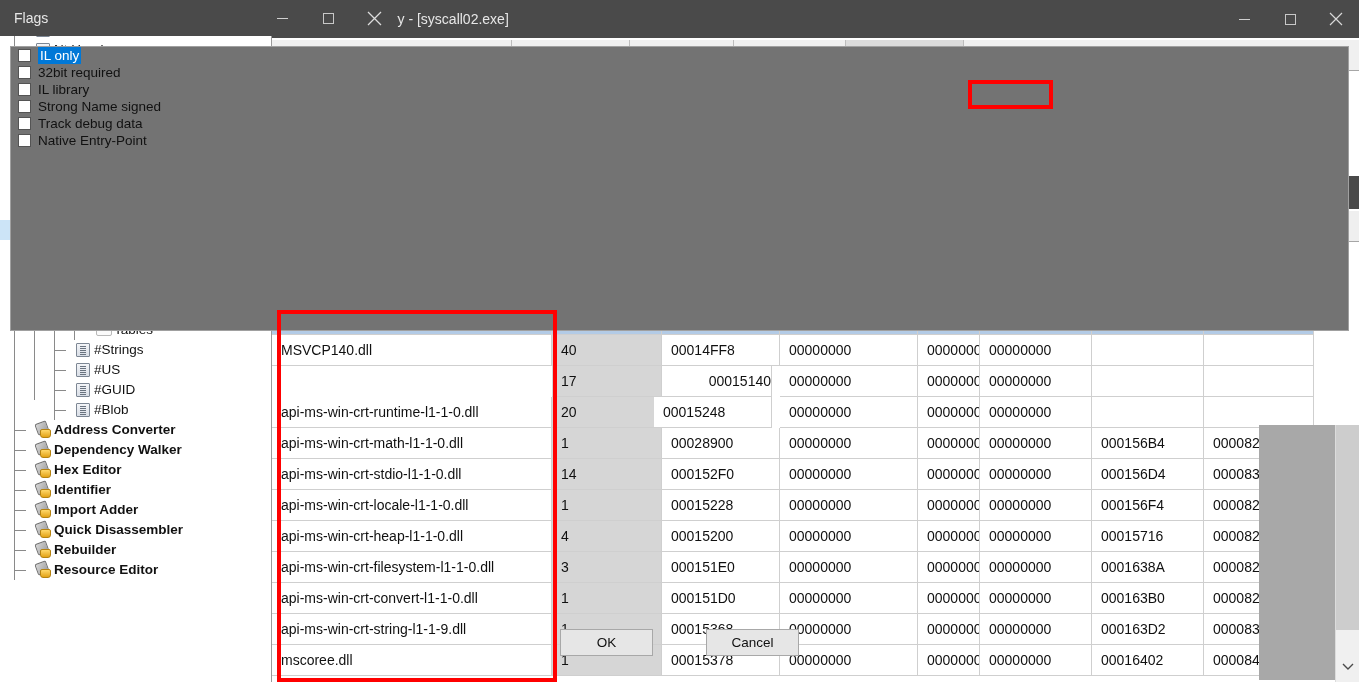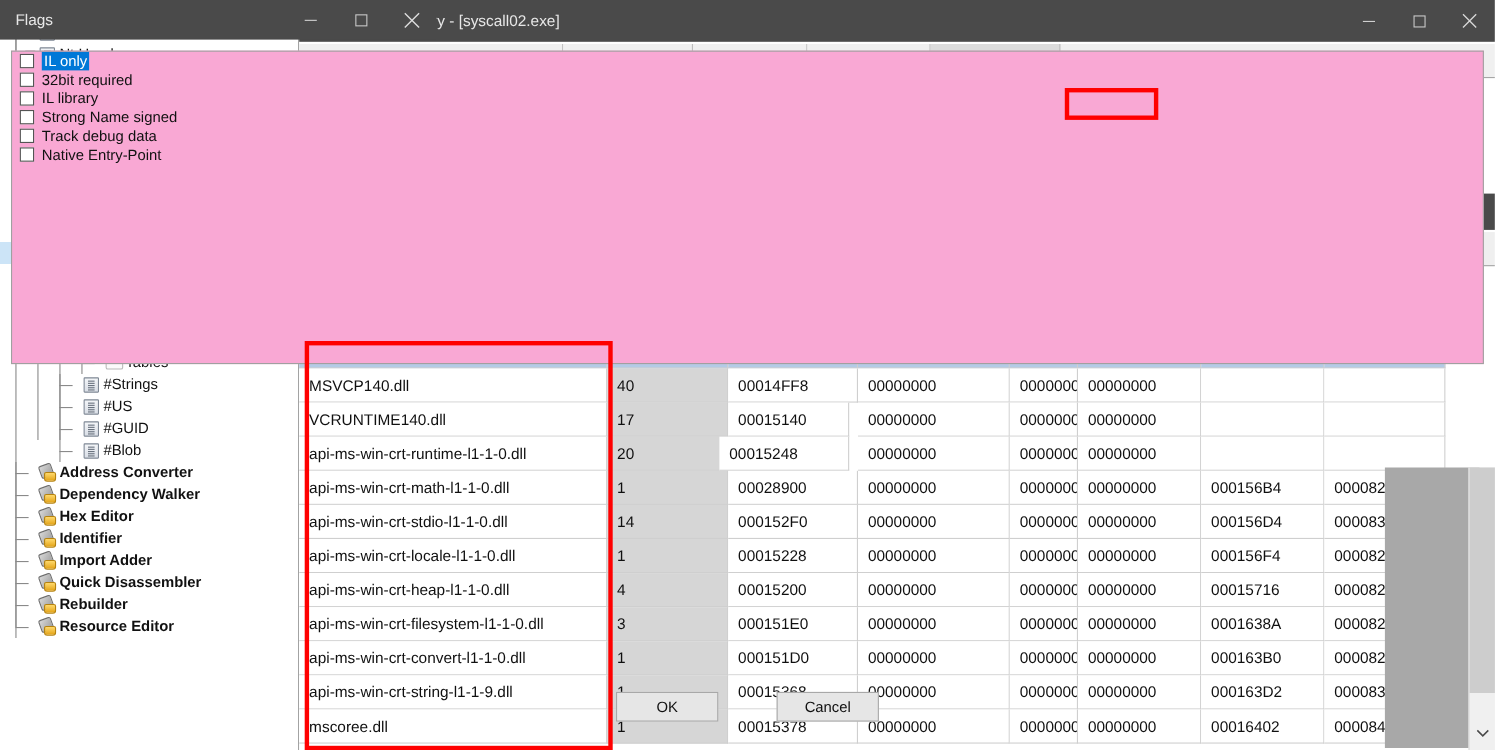--- a/index.html
+++ b/index.html
@@ -138,21 +138,21 @@
   
   .redbox{position:absolute;border:4px solid #ff0000;box-sizing:border-box;pointer-events:none;z-index:60;}
 
   
   #flags-dialog{
     left:962px;top:38px;width:397px;height:388px;
     background:#f0f0f0;box-shadow:0 0 0 1px #9b9b9b;z-index:50;box-sizing:border-box;
   }
   #flags-list{
     position:absolute;left:10px;top:46px;right:10px;height:285px;
-    background:#f9a8d4;border:1px solid #a0a0a0;box-sizing:border-box;overflow:hidden;
+    background:#737373;border:1px solid #a0a0a0;box-sizing:border-box;overflow:hidden;
   }
   .chkrow{height:17px;display:flex;align-items:center;padding-left:7px;}
   .chkbox{
     width:13px;height:13px;border:1px solid #545454;background:#fff;box-sizing:border-box;
     flex:0 0 auto;
   }
   .chklbl{margin-left:7px;font-size:13.5px;color:#111;line-height:17px;}
   .chklbl.hl{background:#0078d7;color:#fff;padding:0 2px;}
   .dlgbtns{position:absolute;left:0;right:0;bottom:26px;display:flex;justify-content:center;gap:53px;}
   .dlgbtn{
@@ -455,23 +455,22 @@
         <div class="td" style="left: 0px; width: 280px;">MSVCP140.dll</div>
         <div class="td alt" style="left: 280px; width: 110px;">40</div>
         <div class="td" style="left: 390px; width: 118px;">00014FF8</div>
         <div class="td" style="left: 508px; width: 138px;">00000000</div>
         <div class="td" style="left: 646px; width: 62px;">00000000</div>
         <div class="td" style="left: 708px; width: 112px;">00000000</div>
         <div class="td" style="left: 820px; width: 112px;"></div>
         <div class="td" style="left: 932px; width: 110px;"></div>
       </div>
       <div class="trow" style="position: absolute; left: 0px; right: 0px; top: 155px;">
-        <div class="td" style="left: 0px; width: 280px;">VCRUNTIME140.dll</div>
         <div class="td alt" style="left: 280px; width: 110px;">17</div>
-        <div class="td" style="left: 390px; width: 110px;">00015140</div>
+        <div class="td" style="left: 390px; width: 110px; text-align: right;">00015140</div>
         <div class="td" style="left: 508px; width: 138px;">00000000</div>
         <div class="td" style="left: 646px; width: 62px;">00000000</div>
         <div class="td" style="left: 708px; width: 112px;">00000000</div>
         <div class="td" style="left: 820px; width: 112px;"></div>
         <div class="td" style="left: 932px; width: 110px;"></div>
       </div>
       <div class="trow" style="position: absolute; left: 0px; right: 0px; top: 186px;">
         <div class="td" style="left: 0px; width: 280px;">api-ms-win-crt-runtime-l1-1-0.dll</div>
         <div class="td alt" style="left: 280px; width: 110px;">20</div>
         <div class="td" style="left: 382px; width: 118px;">00015248</div>

